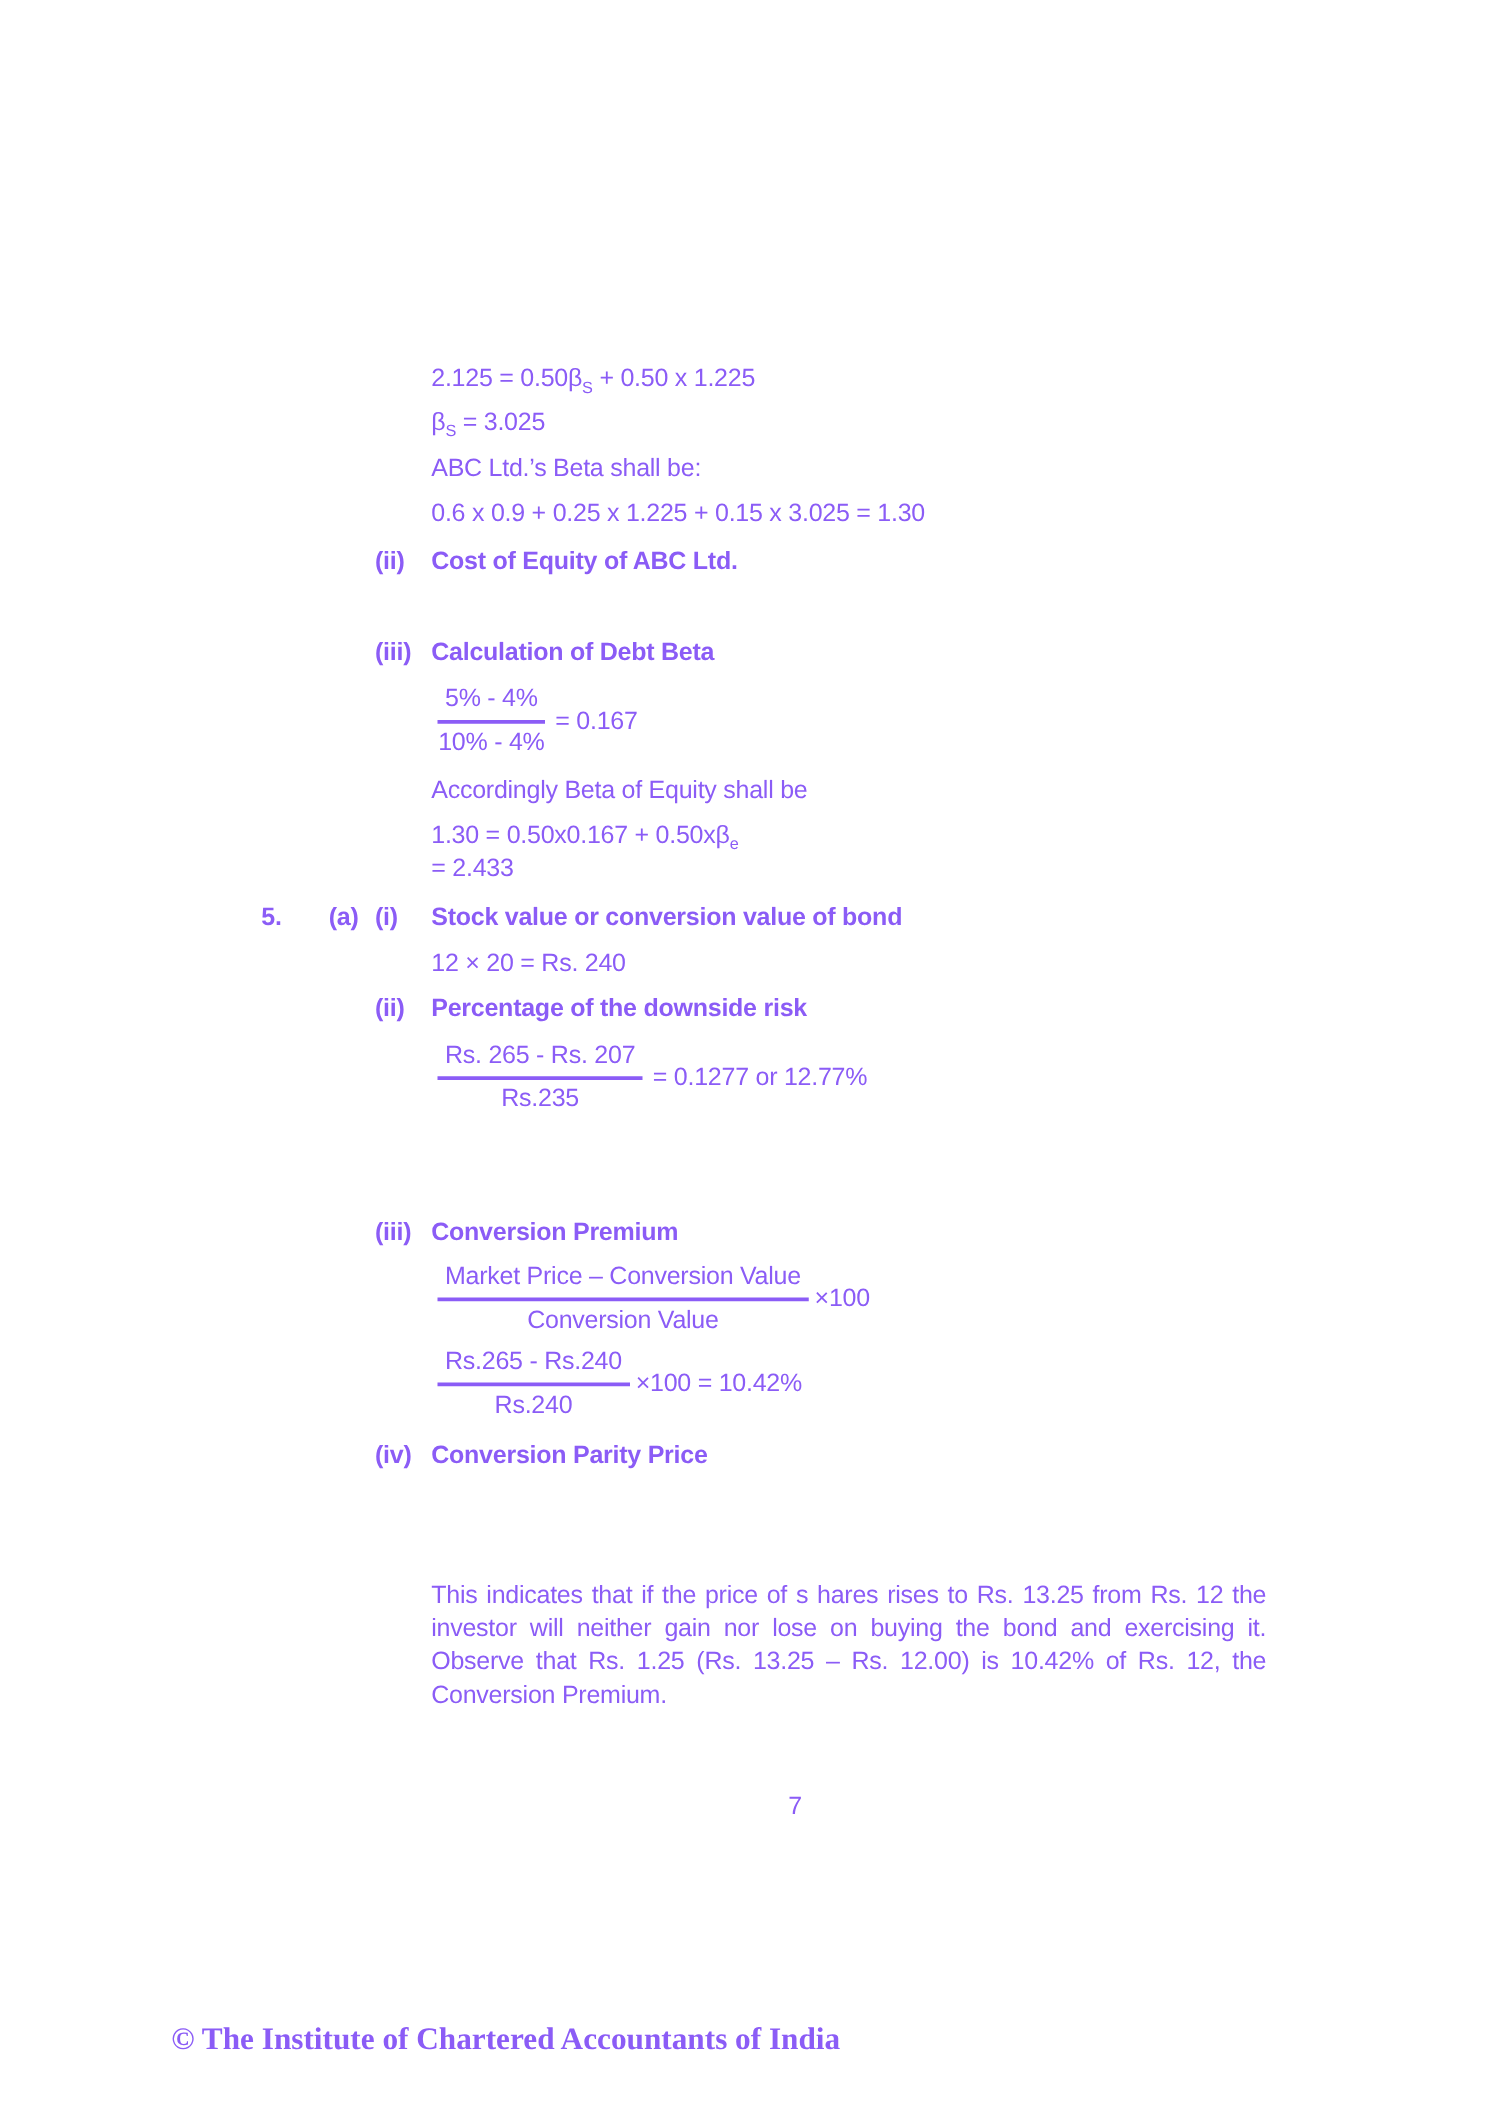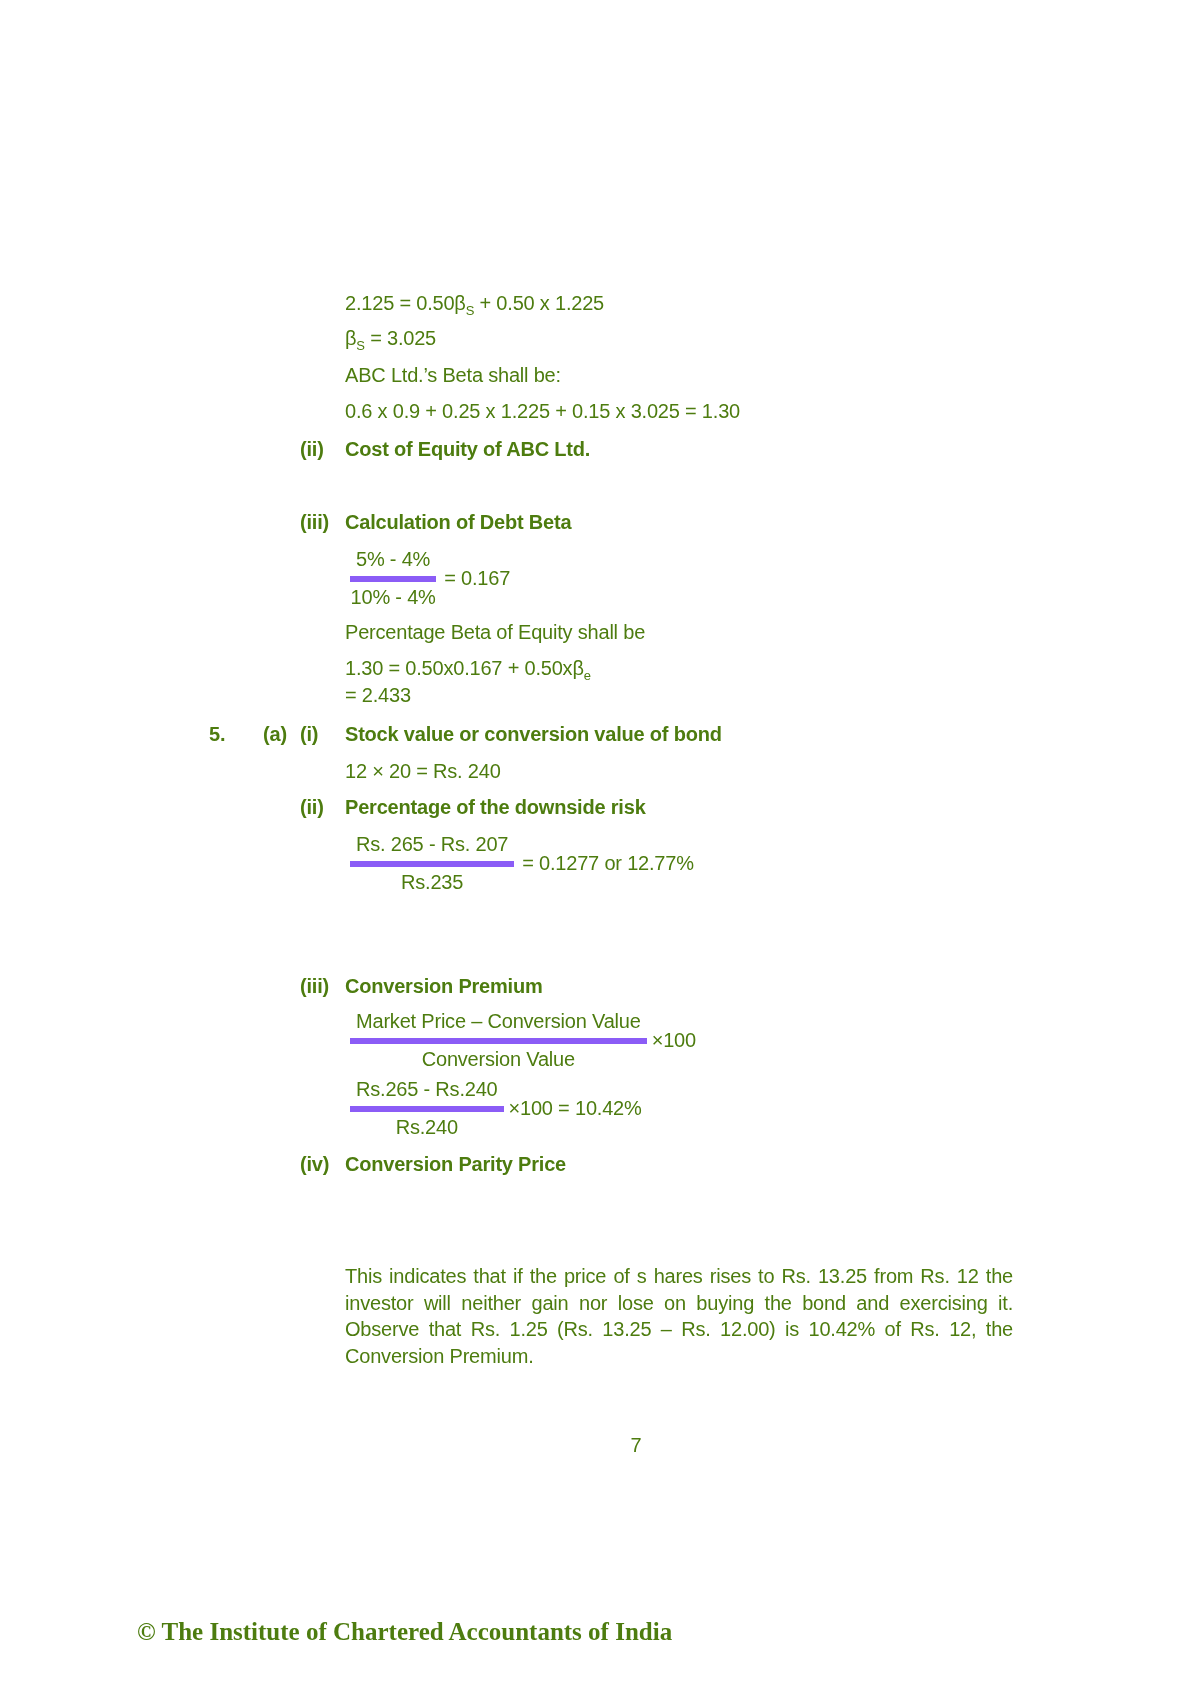--- a/index.html
+++ b/index.html
@@ -3,39 +3,39 @@
 <meta charset="utf-8">
 <title>Document</title>
 <style>
   html,body{margin:0;padding:0;background:#ffffff;}
   .page{
     position:relative;
     width:1191px;height:1684px;
     background:#ffffff;
     font-family:"Liberation Sans", sans-serif;
     font-size:20px;
-    color:#4d7c0f;
+    color:#8b5cf6;
     letter-spacing:-0.2px;
     overflow:hidden;
   }
   .row{position:absolute;left:345px;line-height:27px;white-space:nowrap;}
   .heading{left:300px;font-weight:bold;}
   .lbl{display:inline-block;width:45px;font-weight:bold;}
   .qnum{display:inline-block;width:54px;font-weight:bold;}
   .qpart{display:inline-block;width:37px;font-weight:bold;}
   .para{
     position:absolute;left:345px;width:668px;
     line-height:26.5px;text-align:justify;white-space:normal;
   }
   .frac-row{
     position:absolute;left:350px;
     display:flex;align-items:center;line-height:27px;white-space:nowrap;
   }
   .frac{display:inline-block;text-align:center;vertical-align:middle;}
-  .frac .num{display:block;border-bottom:6px solid #8b5cf6;padding:0 6px 3px 6px;text-align:right;}
+  .frac .num{display:block;border-bottom:3px solid #8b5cf6;padding:0 6px 3px 6px;text-align:right;}
   .frac .den{display:block;padding-top:2px;}
   .frac.bar-gray .num{border-bottom-color:#8a8a8a;}
   .rhs{margin-left:8px;}
   .rhs-tight{margin-left:5px;}
   sub{font-size:0.65em;line-height:0;}
   .pagenum{
     position:absolute;top:1432px;left:336px;width:600px;
     text-align:center;line-height:27px;
   }
   .footer{
@@ -64,21 +64,21 @@
   <div class="row heading" style="top:509px"><span class="lbl">(iii)</span><span>Calculation of Debt Beta</span></div>
 
   <div class="frac-row" style="top:546px">
     <span class="frac">
         <span class="num">5% - 4%</span>
         <span class="den">10% - 4%</span>
       </span>
     <span class="rhs">= 0.167</span>
   </div>
 
-  <div class="row" style="top:619px">Percentage Beta of Equity shall be</div>
+  <div class="row" style="top:619px">Accordingly Beta of Equity shall be</div>
 
   <div class="row" style="top:655px"><span>1.30 = 0.50x0.167 + 0.50xβ</span><sub>e</sub></div>
 
   <div class="row" style="top:682px">= 2.433</div>
 
   <div class="row heading" style="top:721px;left:209px"><span class="qnum">5.</span><span class="qpart">(a)</span><span class="lbl">(i)</span><span>Stock value or conversion value of bond</span></div>
 
   <div class="row" style="top:758px">12 × 20 = Rs. 240</div>
 
   <div class="row heading" style="top:794px"><span class="lbl">(ii)</span><span>Percentage of the downside risk</span></div>

